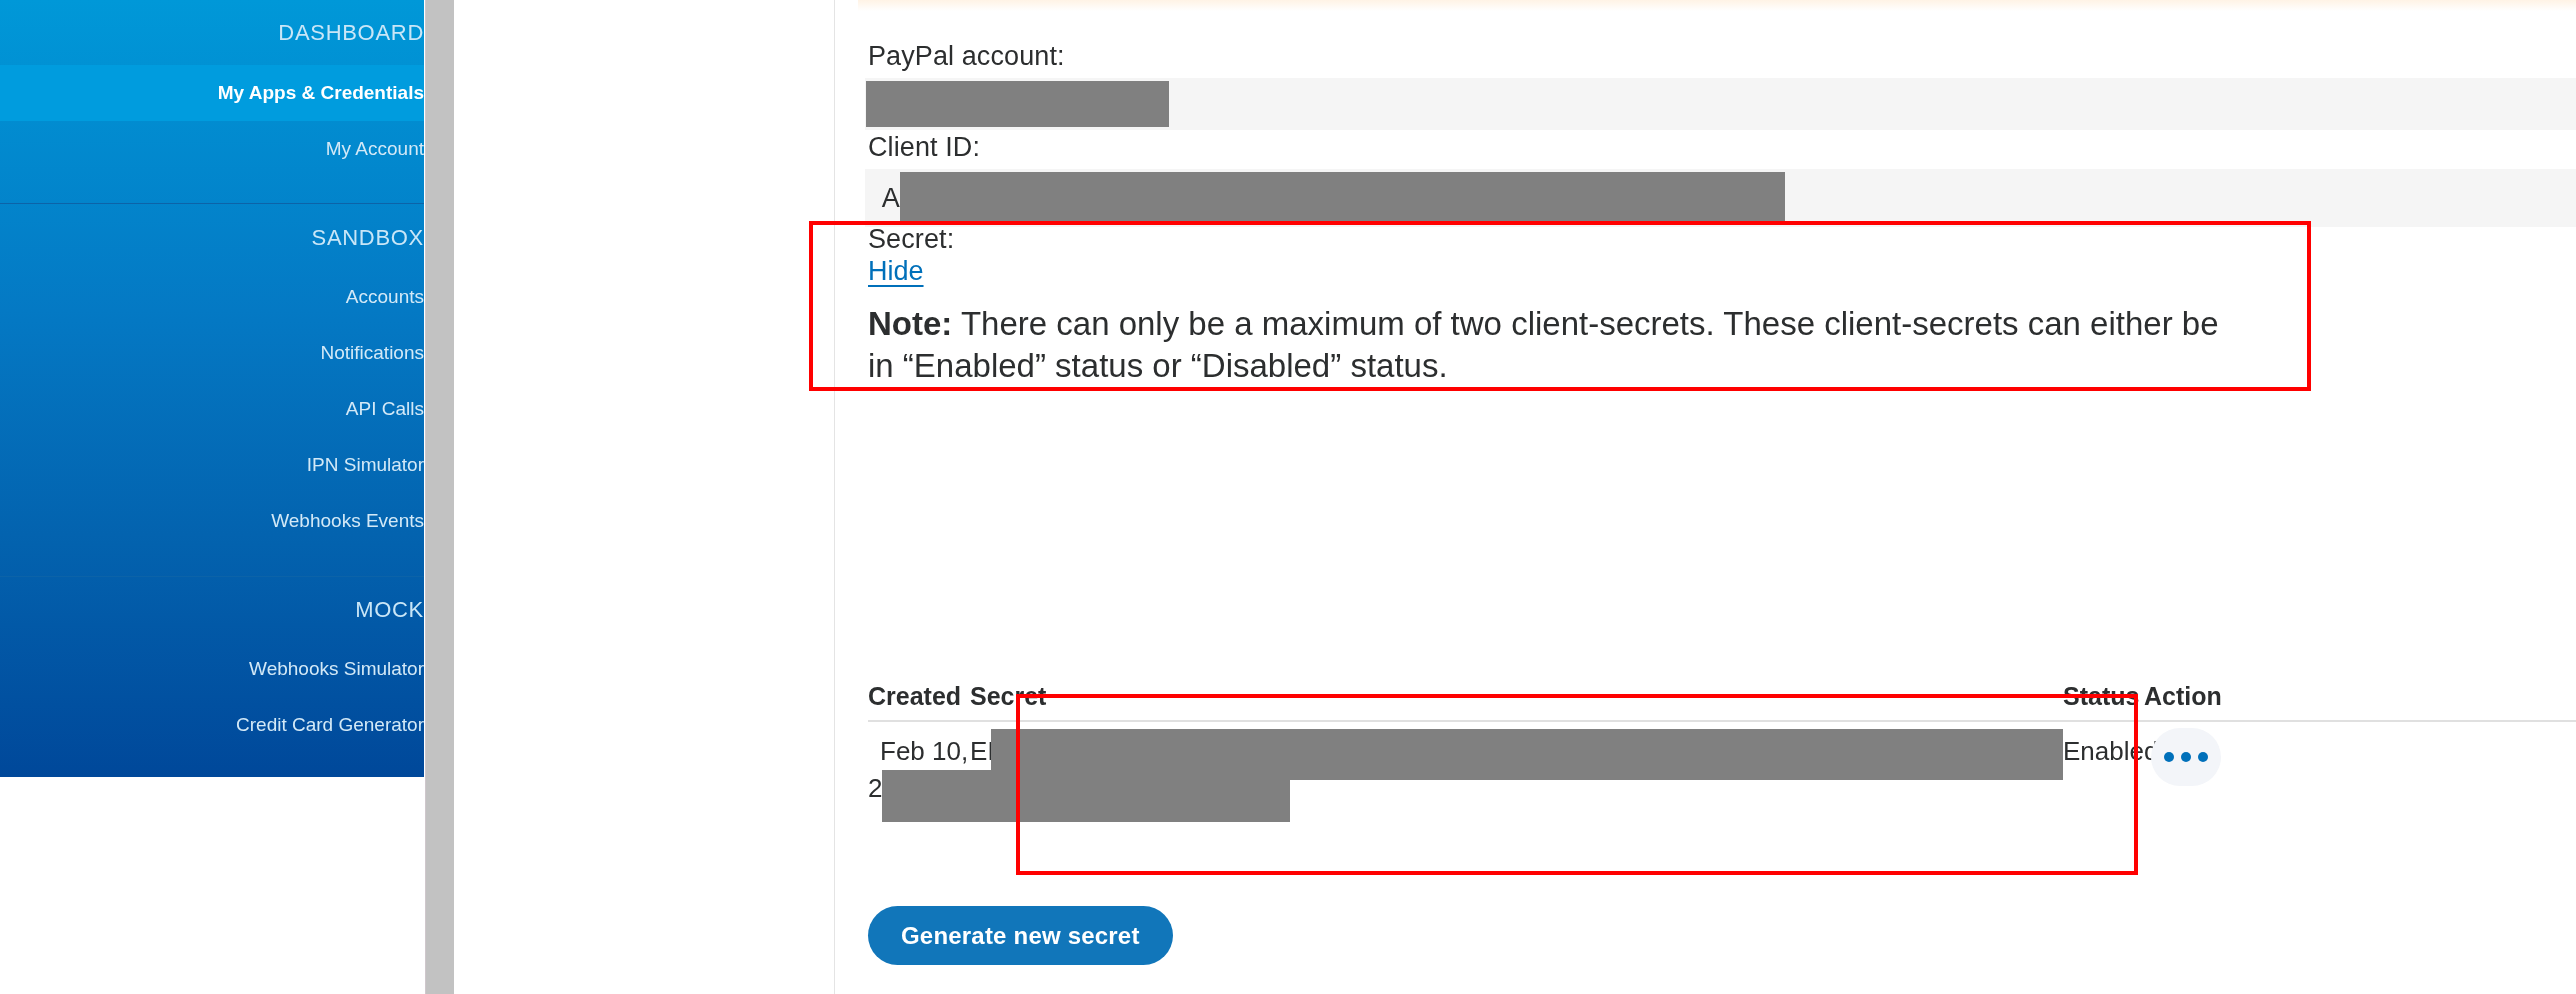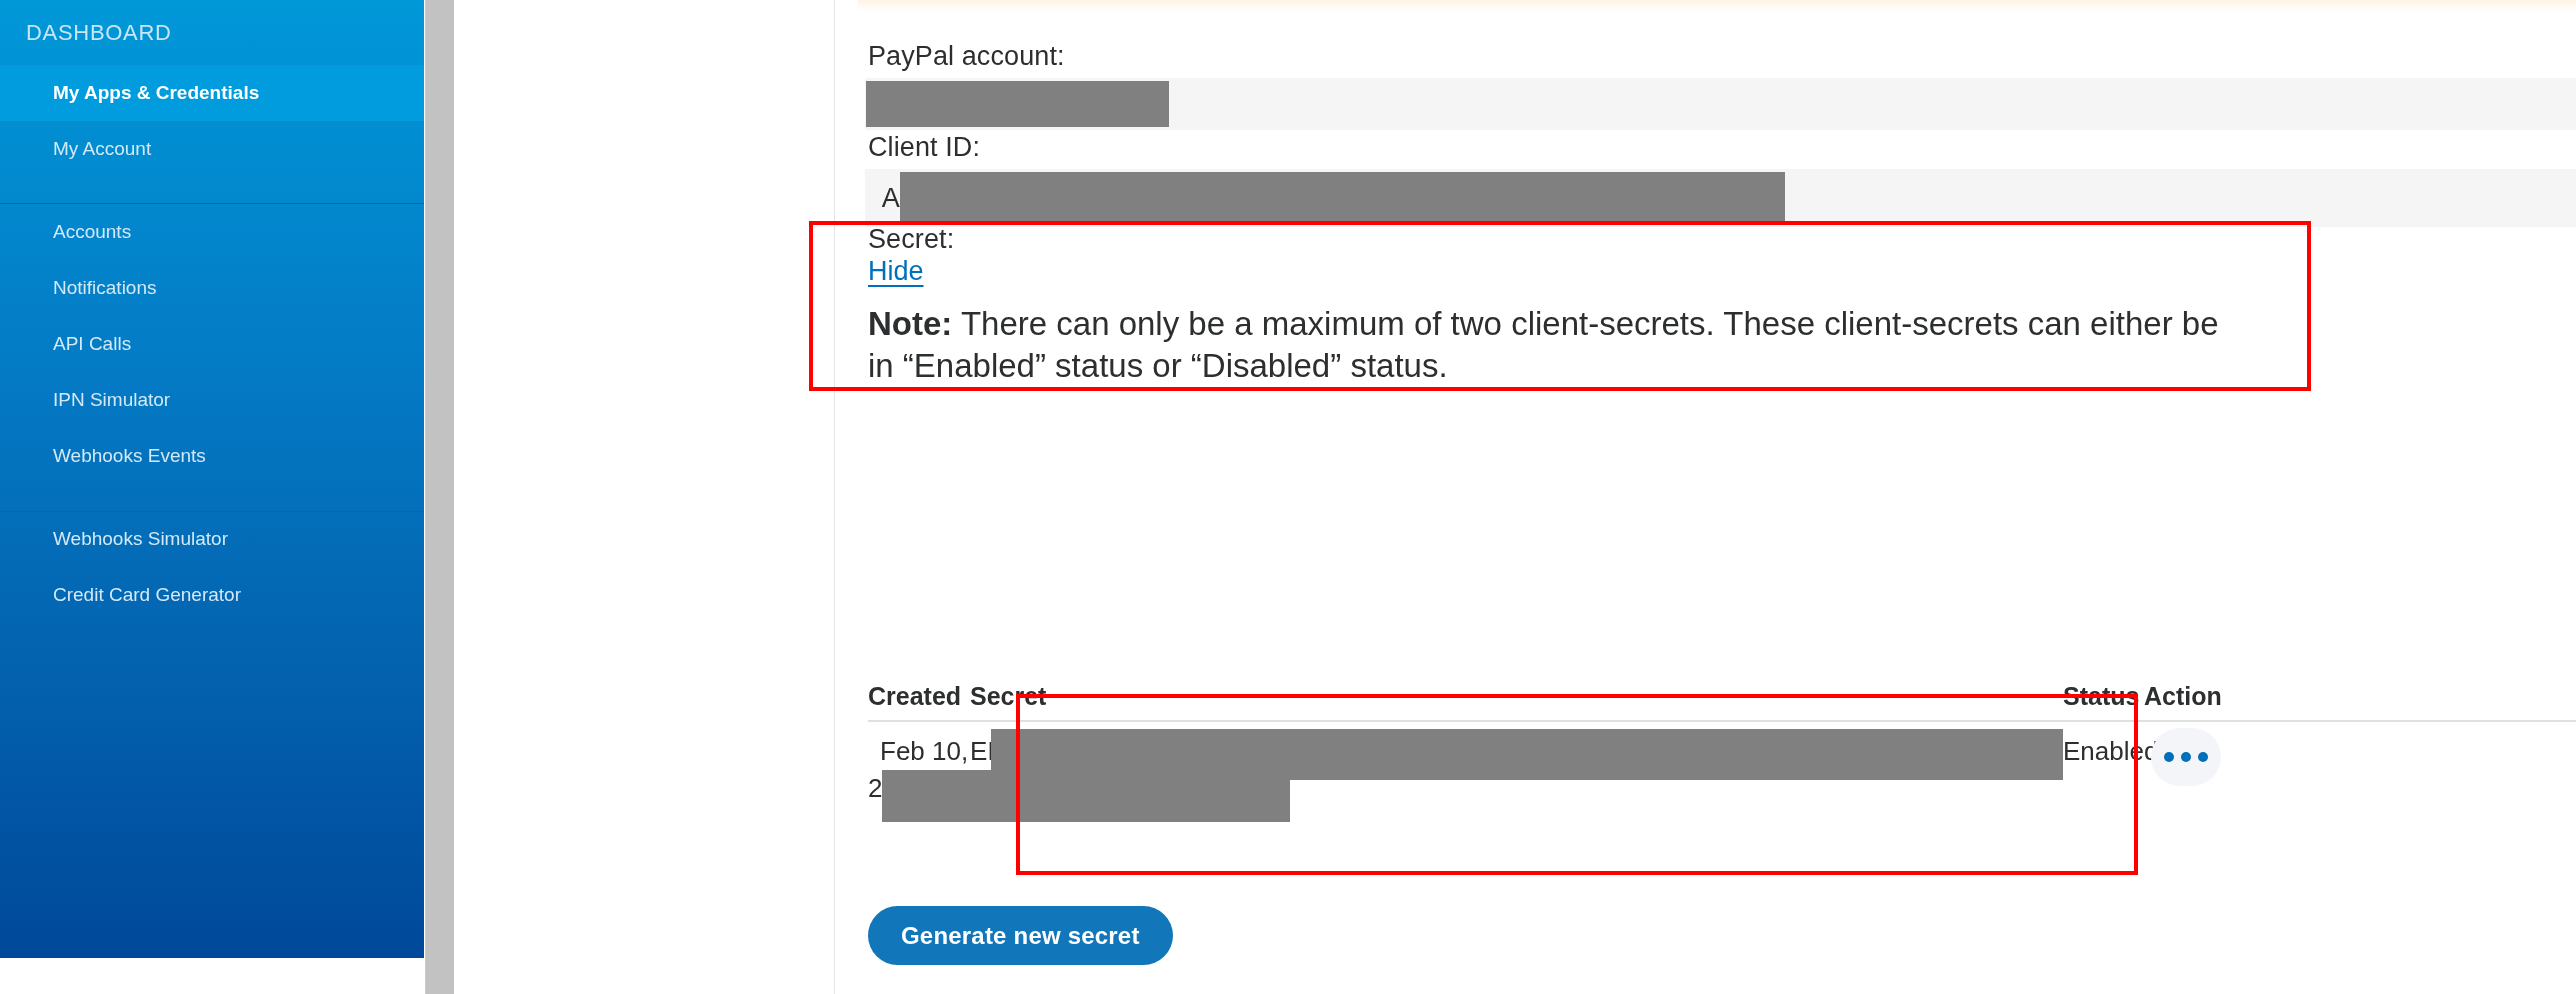--- a/index.html
+++ b/index.html
@@ -17,23 +17,24 @@
     width: 2576px;
     height: 995px;
     background: #ffffff;
   }
 
   
   .sidebar {
     position: absolute;
     left: 0; top: 0;
     width: 424px;
-    height: 958px;
+    height: 777px;
     background: linear-gradient(180deg, #0098d8 0%, #0479c4 40%, #0362ae 70%, #00489a 100%);
     overflow: hidden;
+    text-align: right;
   }
   .nav-group { position: relative; }
   .nav-group + .nav-group { border-top: 1.9px solid #0c63a8; }
 
   .nav-header {
     font-size: 22px;
     letter-spacing: 0.7px;
     color: #c9e6f7;
     padding: 20.4px 0 18.6px 26px;
     font-weight: 400;
@@ -215,29 +216,31 @@
   <nav class="sidebar">
 
     <div class="nav-group">
       <div class="nav-header">DASHBOARD</div>
       <a class="nav-item active">My Apps &amp; Credentials</a>
       <a class="nav-item">My Account</a>
       <div style="height:26px"></div>
     </div>
 
     <div class="nav-group">
+      <div class="nav-header">SANDBOX</div>
       <a class="nav-item">Accounts</a>
       <a class="nav-item">Notifications</a>
       <a class="nav-item">API Calls</a>
       <a class="nav-item">IPN Simulator</a>
       <a class="nav-item">Webhooks Events</a>
       <div style="height:26px"></div>
     </div>
 
     <div class="nav-group">
+      <div class="nav-header">MOCK</div>
       <a class="nav-item">Webhooks Simulator</a>
       <a class="nav-item">Credit Card Generator</a>
     </div>
 
   </nav>
 
   <div class="side-scroll-track"></div>
 
   <main class="main">
     <section class="card">

